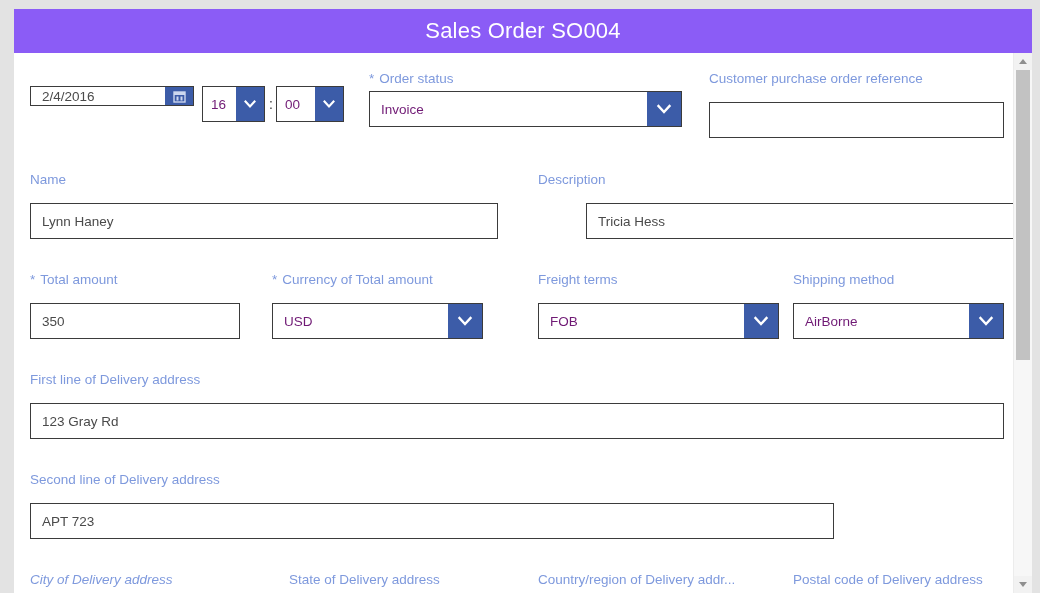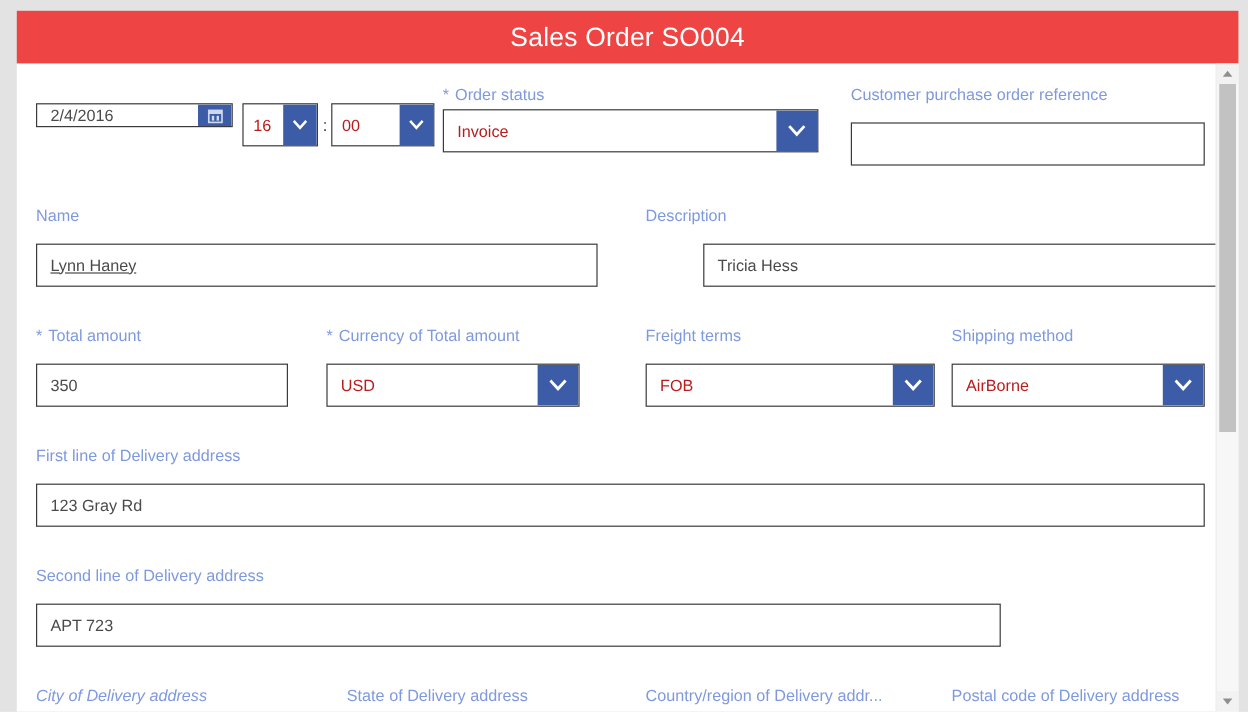--- a/index.html
+++ b/index.html
@@ -22,21 +22,21 @@
     background: #e3e3e3;
   }
 
   
   .titlebar {
     position: absolute;
     left: 14px;
     top: 9px;
     width: 1018px;
     height: 44px;
-    background: #ef4444;
+    background: #8b5cf6;
     color: #ffffff;
     display: flex;
     align-items: center;
     justify-content: center;
     font-size: 22px;
     letter-spacing: 0.2px;
   }
 
   
   .card {
@@ -96,21 +96,21 @@
     display: flex;
     align-items: stretch;
     overflow: hidden;
   }
   .combo .val {
     flex: 1 1 auto;
     display: flex;
     align-items: center;
     padding-left: 11px;
     font-size: 13.5px;
-    color: #b91c1c;
+    color: #701a75;
     white-space: nowrap;
     overflow: hidden;
   }
   .combo .btn {
     flex: 0 0 auto;
     width: 34px;
     background: #3c5ca8;
     display: flex;
     align-items: center;
     justify-content: center;
@@ -223,21 +223,21 @@
             <svg class="chev" width="16" height="16" viewBox="0 0 16 16" aria-hidden="true">
               <path d="M3.5 5.5 L8 10.5 L12.5 5.5" fill="none" stroke="#ffffff" stroke-width="2.1" stroke-linecap="square"></path>
             </svg>
           </div>
         </div>
       </div>
 
       <div class="timesep" style="left:255px; top:43px;">:</div>
 
       <div class="field" style="left:262px; top:33px;">
-        <div class="combo" style="width:86px;">
+        <div class="combo" style="width:68px;">
           <div class="val" style="padding-left:8px;">00</div>
           <div class="btn" style="width:28px;">
             <svg class="chev" width="16" height="16" viewBox="0 0 16 16" aria-hidden="true">
               <path d="M3.5 5.5 L8 10.5 L12.5 5.5" fill="none" stroke="#ffffff" stroke-width="2.1" stroke-linecap="square"></path>
             </svg>
           </div>
         </div>
       </div>
 
       <div class="field" style="left:355px; top:18px;">
@@ -254,21 +254,21 @@
 
       <div class="field" style="left:695px; top:18px;">
         <div class="lbl">Customer purchase order reference</div>
         <div class="inp" style="width:295px; margin-top:15px;" title="">
           <span></span>
         </div>
       </div>
 
       <div class="field" style="left:16px; top:119px;">
         <div class="lbl">Name</div>
-        <div class="inp" style="width:468px; margin-top:15px;text-decoration:underline;">
+        <div class="inp" style="width:468px; margin-top:15px;">
           <span>Lynn Haney</span>
         </div>
       </div>
 
       <div class="field" style="left:524px; top:119px;">
         <div class="lbl">Description</div>
         <div class="inp" style="width:466px; margin-top:15px;margin-left:48px;">
           <span>Tricia Hess</span>
         </div>
       </div>

